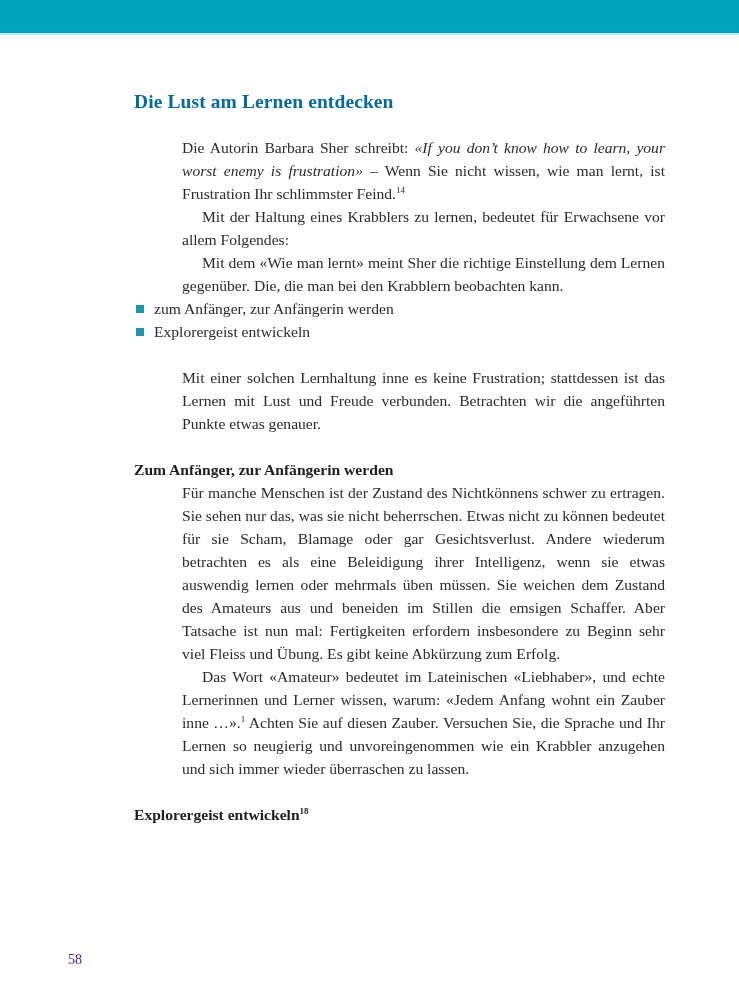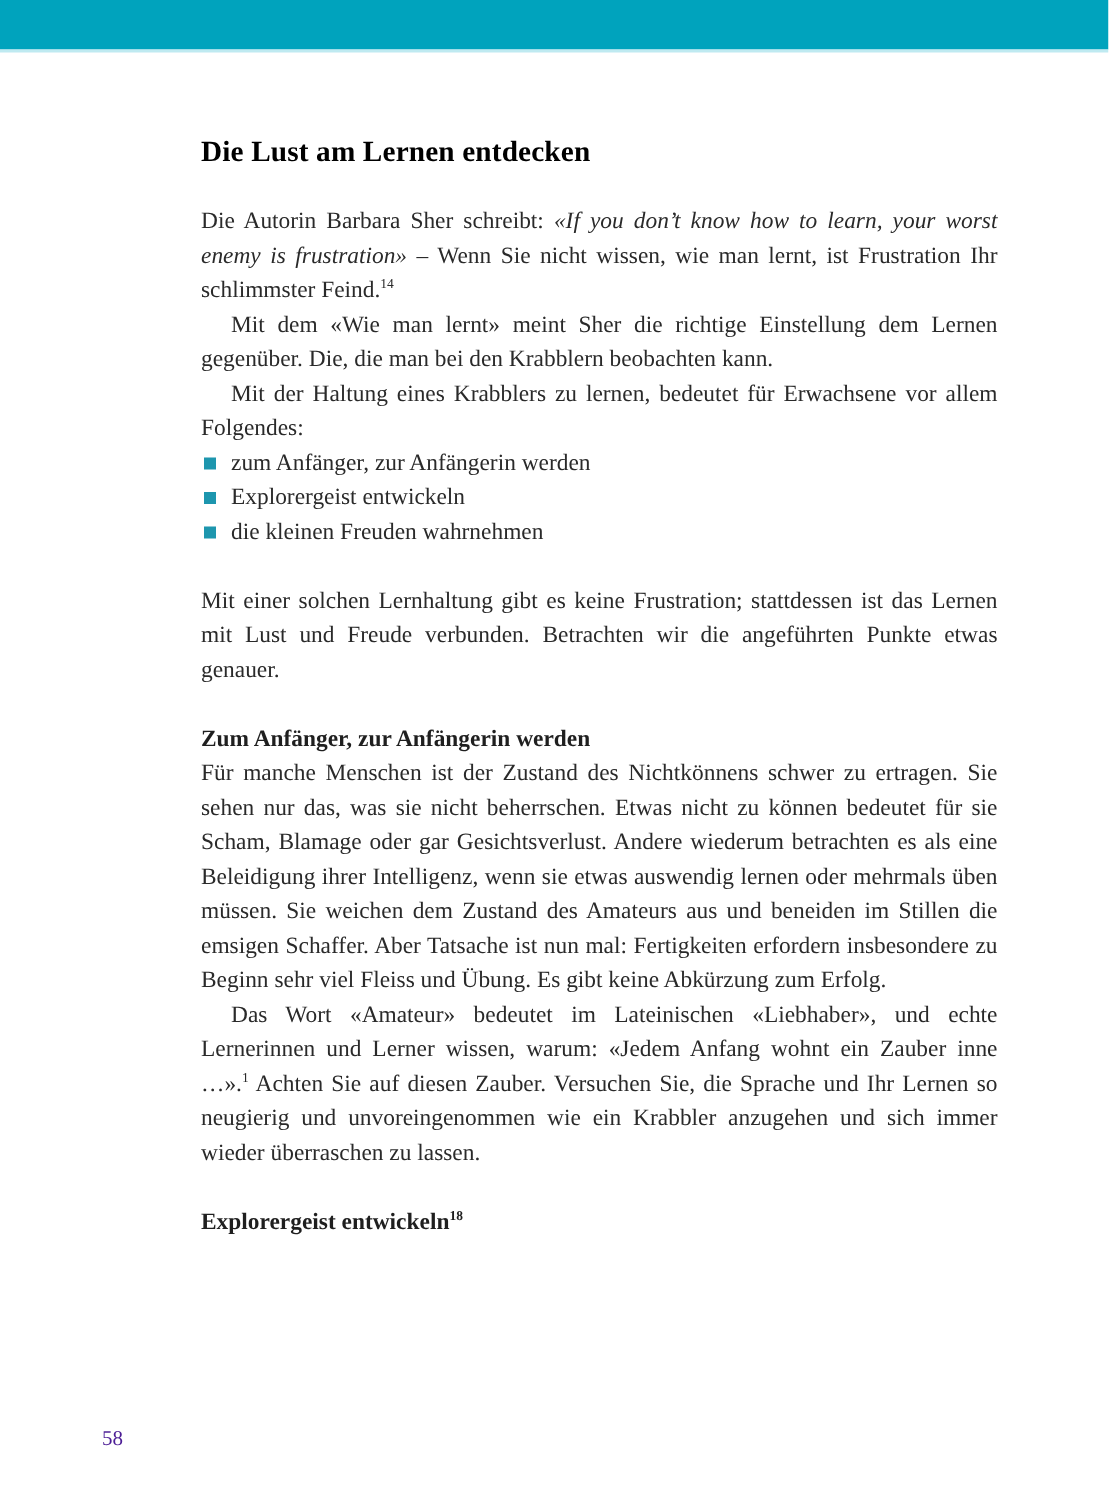--- a/index.html
+++ b/index.html
@@ -1,22 +1,22 @@
 <!DOCTYPE html>
 <html><head>
   <meta charset="utf-8">
   <style>
     * { margin: 0; padding: 0; box-sizing: border-box; }
     html, body { width: 739px; height: 1000px; background: #ffffff; overflow: hidden; }
     body { position: relative; font-family: "Liberation Serif", "DejaVu Serif", serif; color: #2a2a2a; }
     .top-bar { position: absolute; left: 0; top: 0; width: 739px; height: 33px; background: #00a3bd; }
     .top-bar-edge { position: absolute; left: 0; top: 33px; width: 739px; height: 2px; background: #bfeaf1; }
     .page-body { position: absolute; left: 134px; top: 90px; width: 531px; }
-    h1.chapter-title { font-size: 19.5px; font-weight: bold; color: #000000; line-height: 24px; margin-bottom: 22px; letter-spacing: 0.1px; }
-    p { font-size: 15.6px; line-height: 23px; text-align: justify; hyphens: manual; }
+    h1.chapter-title { font-size: 19.5px; font-weight: bold; color: #0369a1; line-height: 24px; margin-bottom: 22px; letter-spacing: 0.1px; }
+    p { font-size: 15.6px; line-height: 23px; text-align: justify; hyphens: manual; margin-left: 48px; }
     p.indent { text-indent: 20px; }
     em { font-style: italic; }
     sup { font-size: 9px; vertical-align: 6px; line-height: 0; }
     ul.bullets { list-style: none; margin-top: 0; }
     ul.bullets li { font-size: 15.6px; line-height: 23px; position: relative; padding-left: 20px; }
     ul.bullets li .bullet { position: absolute; left: 2px; top: 8px; width: 8px; height: 8px; background: #1d96ae; }
     .gap { height: 23px; }
     h2.section-heading { font-size: 15.6px; font-weight: bold; line-height: 23px; color: #1f1f1f; }
     .page-number { position: absolute; left: 68px; top: 952px; font-size: 14px; color: #4c1d95; }
   </style>
@@ -24,32 +24,31 @@
 <body>
 
 <div class="top-bar"></div>
 <div class="top-bar-edge"></div>
 
 <div class="page-body">
   <h1 class="chapter-title">Die Lust am Lernen entdecken</h1>
 
   <p><span>Die Autorin Barbara Sher schreibt: </span><em>«If you don’t know how to learn, your worst enemy is frustration»</em><span> – Wenn Sie nicht wissen, wie man lernt, ist Frustration Ihr schlimmster Feind.</span><sup>14</sup></p>
 
+  <p class="indent">Mit der Haltung eines Krabblers zu lernen, bedeutet für Erwachsene vor allem Folgendes:</p>
   <p class="indent">Mit dem «Wie man lernt» meint Sher die richtige Einstellung dem Lernen gegenüber. Die, die man bei den Krabblern beobachten kann.</p>
-  <p class="indent">Mit der Haltung eines Krabblers zu lernen, bedeutet für Erwachsene vor allem Folgendes:</p>
 
   <ul class="bullets">
     <li><span class="bullet"></span><span>zum Anfänger, zur Anfängerin werden</span></li>
     <li><span class="bullet"></span><span>Explorergeist entwickeln</span></li>
-    <li><span class="bullet"></span><span>die kleinen Freuden wahrnehmen</span></li>
   </ul>
 
   <div class="gap"></div>
 
-  <p>Mit einer solchen Lernhaltung gibt es keine Frustration; stattdessen ist das Lernen mit Lust und Freude verbunden. Betrachten wir die angeführten Punkte etwas genauer.</p>
+  <p>Mit einer solchen Lernhaltung inne es keine Frustration; stattdessen ist das Lernen mit Lust und Freude verbunden. Betrachten wir die angeführten Punkte etwas genauer.</p>
 
   <div class="gap"></div>
 
   <h2 class="section-heading">Zum Anfänger, zur Anfängerin werden</h2>
   <p>Für manche Menschen ist der Zustand des Nichtkönnens schwer zu ertra­gen. Sie sehen nur das, was sie nicht beherrschen. Etwas nicht zu können bedeutet für sie Scham, Blamage oder gar Gesichtsverlust. Andere wiede­rum betrachten es als eine Beleidigung ihrer Intelligenz, wenn sie etwas auswendig lernen oder mehrmals üben müssen. Sie weichen dem Zustand des Amateurs aus und beneiden im Stillen die emsigen Schaffer. Aber Tatsache ist nun mal: Fertigkeiten erfordern insbesondere zu Beginn sehr viel Fleiss und Übung. Es gibt keine Abkürzung zum Erfolg.</p>
   <p class="indent"><span>Das Wort «Amateur» bedeutet im Lateinischen «Liebhaber», und echte Lernerinnen und Lerner wissen, warum: «Jedem Anfang wohnt ein Zauber inne …».</span><sup>1</sup><span> Achten Sie auf diesen Zauber. Versuchen Sie, die Sprache und Ihr Lernen so neugierig und unvoreingenommen wie ein Krabbler anzu­gehen und sich immer wieder überraschen zu lassen.</span></p>
 
   <div class="gap"></div>
 
   <h2 class="section-heading"><span>Explorergeist entwickeln</span><sup>18</sup></h2>

